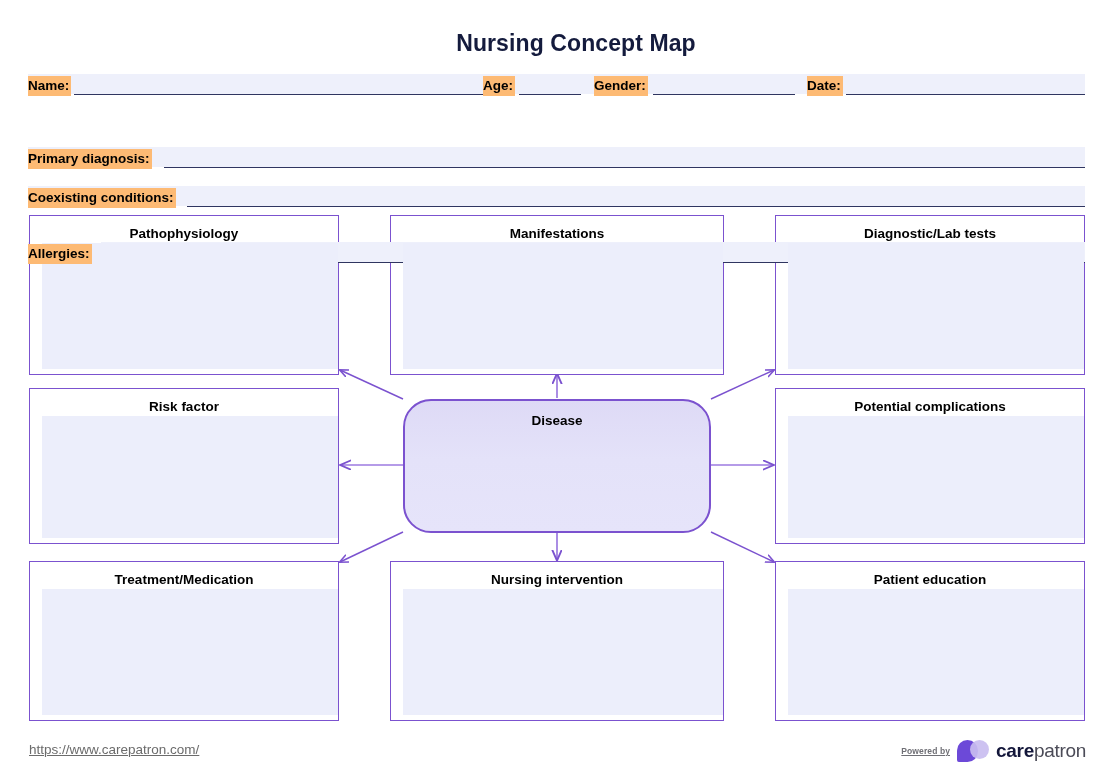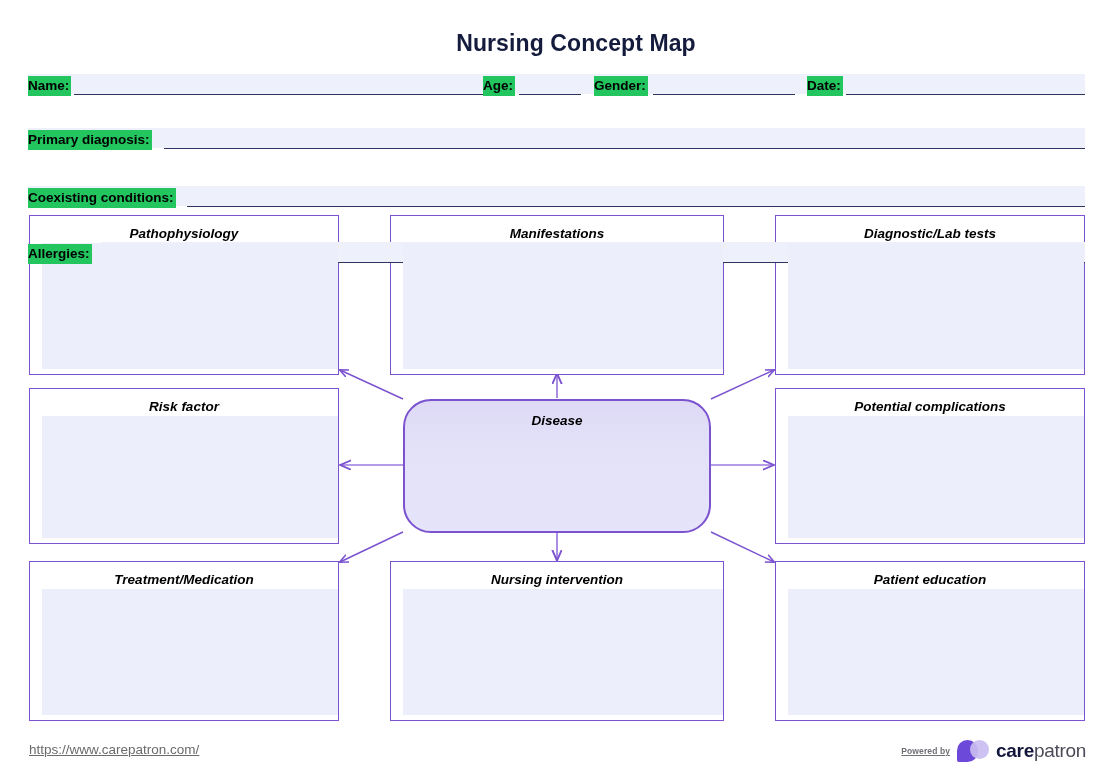--- a/index.html
+++ b/index.html
@@ -42,21 +42,21 @@
     height: 28px;
   }
   .form-label {
     position: absolute;
     font-size: 13.5px;
     font-weight: bold;
     color: #000000;
     white-space: nowrap;
     line-height: 20px;
     top: 2px;
-    background: #22c55e;
+    background: #fdba74;
     z-index: 3;
     padding-right: 2px;
   }
   .form-field {
     position: absolute;
     top: 0;
     height: 20px;
     background: #eef0fb;
     border-bottom: 1.4px solid #2f3560;
     z-index: 1;
@@ -73,21 +73,20 @@
   }
 
   
   .grid {
     position: absolute;
     left: 0;
     top: 0;
     width: 904px;
     height: 782px;
     pointer-events: none;
-    font-style: italic;
   }
   .node {
     position: absolute;
     border: 1.6px solid #7b52cf;
     background: #ffffff;
     box-sizing: border-box;
     pointer-events: auto;
   }
   .node-title {
     position: absolute;
@@ -212,21 +211,21 @@
     <div class="form-label" style="left:455px;">Age:</div>
     <div class="form-field" style="left:491px; width:62px;"></div>
 
     <div class="form-label" style="left:566px;">Gender:</div>
     <div class="form-field" style="left:625px; width:142px;"></div>
 
     <div class="form-label" style="left:779px;">Date:</div>
     <div class="form-field" style="left:818px; width:239px;"></div>
   </div>
 
-  <div class="form-row" style="top:26px;">
+  <div class="form-row" style="top:45px;">
     <div class="form-band"></div>
     <div class="form-label" style="left:0px;">Primary diagnosis:</div>
     <div class="form-field" style="left:136px; width:921px;"></div>
   </div>
 
   <div class="form-row" style="top:56px;">
     <div class="form-band"></div>
     <div class="form-label" style="left:0px;">Coexisting conditions:</div>
     <div class="form-field" style="left:159px; width:898px;"></div>
   </div>

